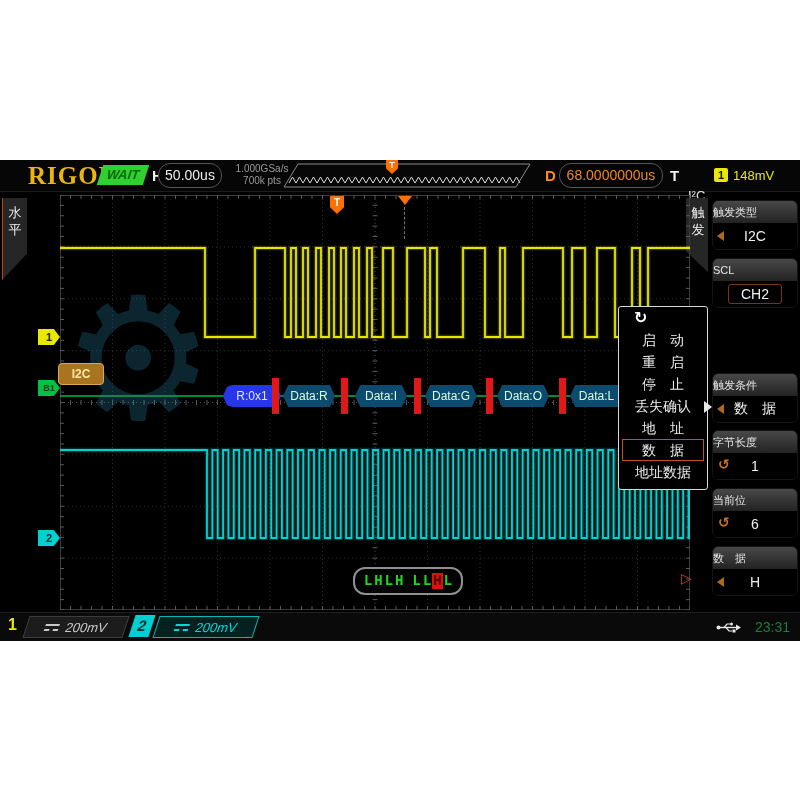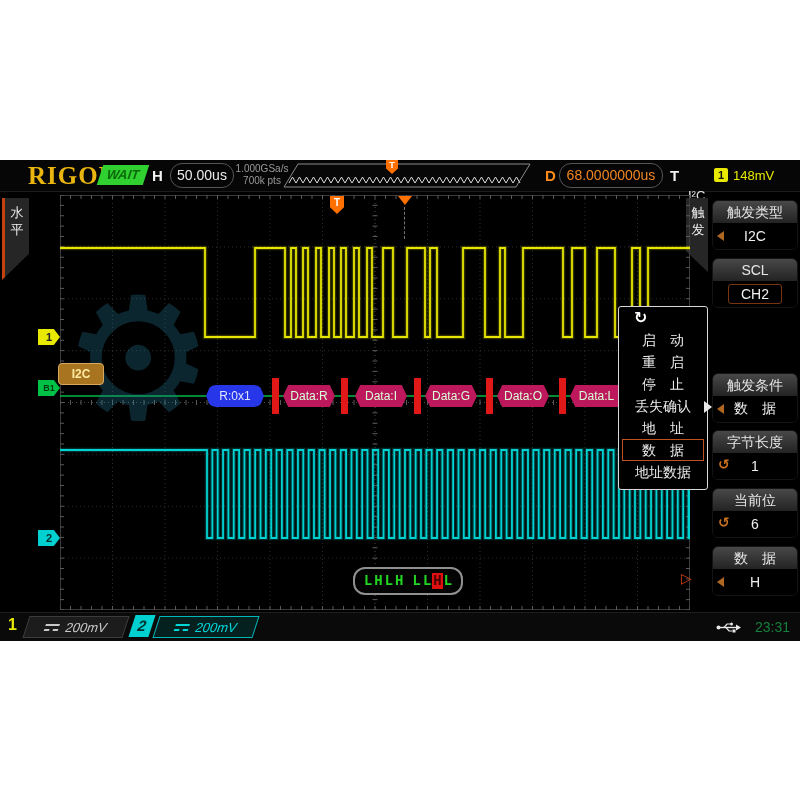--- a/index.html
+++ b/index.html
@@ -8,67 +8,67 @@
   .abs{position:absolute;}
   
   .scope{position:absolute;left:0;top:160px;width:800px;height:480px;background:#000;}
   
   .topbar{position:absolute;left:0;top:0;width:800px;height:31px;background:#060606;border-bottom:1px solid #1c1c1c;}
   .logo{position:absolute;left:28px;top:2px;font-family:"Liberation Serif","DejaVu Serif",serif;
     font-weight:bold;font-size:25px;color:#e9b50e;letter-spacing:1px;}
   .wait{position:absolute;left:100px;top:5px;width:46px;height:20px;background:#2fd02f;
     transform:skewX(-18deg);text-align:center;line-height:20px;font-weight:bold;font-size:13px;color:#0b6b0b;}
   .hlab{position:absolute;left:152px;top:7px;color:#f0f0f0;font-weight:bold;font-size:15px;}
-  .tbox{position:absolute;left:170px;top:3px;width:62px;height:23px;border:1px solid #555;border-radius:12px;
+  .tbox{position:absolute;left:158px;top:3px;width:62px;height:23px;border:1px solid #555;border-radius:12px;
     background:#050505;color:#ececec;font-size:14px;text-align:center;line-height:23px;}
   .srate{position:absolute;left:233px;top:3px;width:58px;color:#9a9a9a;font-size:10px;line-height:12px;text-align:center;}
   .dlab{position:absolute;left:545px;top:7px;color:#ff8c1a;font-weight:bold;font-size:15px;}
   .dbox{position:absolute;left:559px;top:3px;width:102px;height:23px;border:1px solid #555;border-radius:12px;
     background:#050505;color:#f08622;font-size:14px;text-align:center;line-height:23px;}
   .tlab{position:absolute;left:670px;top:7px;color:#f0f0f0;font-weight:bold;font-size:15px;}
   .i2clab{position:absolute;left:688px;top:8px;color:#e8e8e8;font-size:13px;margin-top:20px;}
   .badge1{position:absolute;left:714px;top:8px;width:14px;height:14px;background:#e8e800;border-radius:2px;
     color:#111;font-weight:bold;font-size:11px;text-align:center;line-height:14px;}
   .tlev{position:absolute;left:733px;top:8px;color:#e8e800;font-size:13px;}
   .stripT{position:absolute;left:386px;top:0px;width:12px;height:14px;background:#ff7000;color:#fff;
     font-weight:bold;font-size:9px;text-align:center;line-height:11px;
     clip-path:polygon(0 0,100% 0,100% 60%,50% 100%,0 60%);z-index:3;}
   
   .vtab{position:absolute;background:#262626;color:#f0f0f0;font-size:13px;text-align:center;
     line-height:17px;padding-top:6px;}
   .tab-horiz{left:2px;top:38px;width:24px;height:76px;clip-path:polygon(0 0,100% 0,100% 68%,0 100%);
-    border-left:3px solid #c2410c;}
+    border-left:1px solid #c2410c;}
   .tab-trig{left:686px;top:38px;width:24px;height:70px;clip-path:polygon(0 0,100% 0,100% 100%,0 70%);}
   
   .menu{position:absolute;left:708px;top:32px;width:92px;height:420px;background:#000;}
   .menu-box{position:absolute;left:4px;width:84px;height:48px;border-radius:6px;overflow:hidden;background:#000;
     border:1px solid #141414;}
-  .menu-label{height:22px;background:linear-gradient(#484848,#232323);color:#e6e6e6;font-size:14px;
-    text-align:center;line-height:22px;white-space:nowrap;}
+  .menu-label{height:22px;background:linear-gradient(#484848,#232323);color:#e6e6e6;font-size:11px;
+    line-height:22px;white-space:nowrap;}
   .menu-value{position:relative;height:26px;background:#000;color:#f0f0f0;font-size:14px;
     display:flex;align-items:center;justify-content:center;}
   .boxed{border:1px solid #7a3510;border-radius:3px;padding:0 12px;line-height:18px;}
   .tri-left{position:absolute;left:4px;top:8px;width:0;height:0;
     border-top:5px solid transparent;border-bottom:5px solid transparent;border-right:7px solid #b06820;}
   .knob{position:absolute;left:5px;top:3px;color:#c87020;font-size:14px;font-weight:bold;}
   
   .gridsvg{position:absolute;left:60px;top:35px;z-index:1;}
   .wavesvg{position:absolute;left:60px;top:35px;z-index:2;}
   
   .gridT{position:absolute;left:330px;top:36px;width:14px;height:18px;background:#ff7000;color:#fff;
     font-weight:bold;font-size:10px;text-align:center;line-height:13px;
     clip-path:polygon(0 0,100% 0,100% 62%,50% 100%,0 62%);z-index:4;}
   .posTri{position:absolute;left:398px;top:36px;width:0;height:0;z-index:4;
     border-left:7px solid transparent;border-right:7px solid transparent;border-top:9px solid #ff7000;}
   .posLine{position:absolute;left:404px;top:47px;height:32px;width:0;border-left:1px dashed #777;z-index:1;}
   .cyanLev{position:absolute;left:682px;top:283px;width:0;height:0;z-index:4;
     border-top:5px solid transparent;border-bottom:5px solid transparent;border-right:8px solid #00cfcf;}
   .ornArr{position:absolute;left:681px;top:410px;color:#cf3f10;font-size:14px;z-index:4;}
   
-  .pkt{position:absolute;top:225px;height:22px;background:#be185d;color:#d9ffd9;font-size:12px;
+  .pkt{position:absolute;top:225px;height:22px;background:#0c4a6e;color:#d9ffd9;font-size:12px;
     text-align:center;line-height:22px;z-index:4;
     clip-path:polygon(10% 0,90% 0,100% 50%,90% 100%,10% 100%,0 50%);}
   .pkt.addr{background:#2636e8;color:#dfe7ff;border-radius:10px;clip-path:polygon(8% 0,92% 0,100% 50%,92% 100%,8% 100%,0 50%);}
   .sep{position:absolute;top:218px;width:7px;height:36px;background:#e01818;z-index:4;}
   .chtag{position:absolute;left:38px;width:22px;height:16px;text-align:center;font-weight:bold;font-size:11px;
     line-height:16px;z-index:4;clip-path:polygon(0 0,72% 0,100% 50%,72% 100%,0 100%);}
   .tag1{top:169px;background:#e8e800;color:#222;}
   .tagB{top:220px;background:#00c046;color:#033d12;font-size:9px;}
   .tag2{top:370px;background:#00d0d0;color:#042c2c;}
   .busLabel{position:absolute;left:58px;top:203px;width:44px;height:20px;background:#a8741f;border:1px solid #d8a860;
@@ -163,21 +163,21 @@
   <div class="posTri"></div>
   <div class="posLine"></div>
   <div class="cyanLev"></div>
   <div class="ornArr">▷</div>
 
   <div class="busLabel">I2C</div>
   <div class="chtag tag1">1</div>
   <div class="chtag tagB">B1</div>
   <div class="chtag tag2">2</div>
   <div id="decodeLayer" class="abs" style="left:0;top:0;width:800px;height:480px;pointer-events:none;">
-        <div class="pkt addr" style="left: 206px; width: 58px;">R:0x1</div>
+        <div class="pkt addr" style="left: 223px; width: 58px;">R:0x1</div>
         <div class="pkt" style="left: 283px; width: 52px;">Data:R</div>
         <div class="pkt" style="left: 355px; width: 52px;">Data:I</div>
         <div class="pkt" style="left: 425px; width: 52px;">Data:G</div>
         <div class="pkt" style="left: 497px; width: 52px;">Data:O</div>
         <div class="pkt" style="left: 570px; width: 53px;">Data:L</div>
         <div class="sep" style="left: 272px;"></div>
         <div class="sep" style="left: 341px;"></div>
         <div class="sep" style="left: 414px;"></div>
         <div class="sep" style="left: 486px;"></div>
         <div class="sep" style="left: 559px;"></div>

